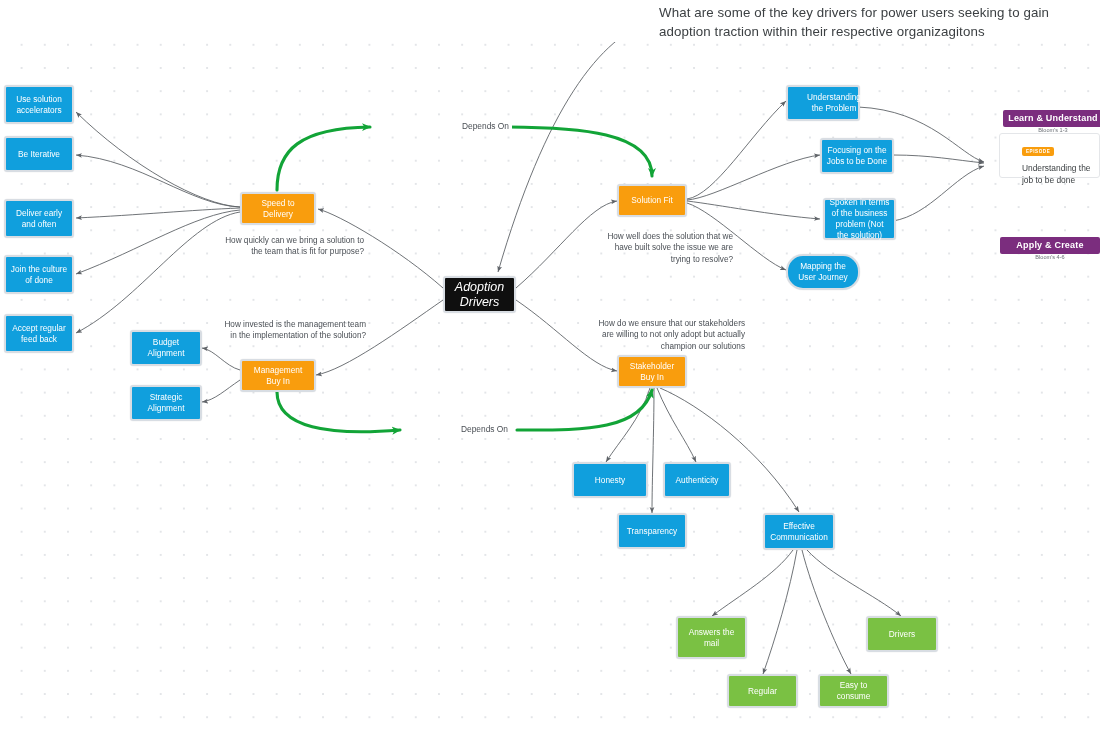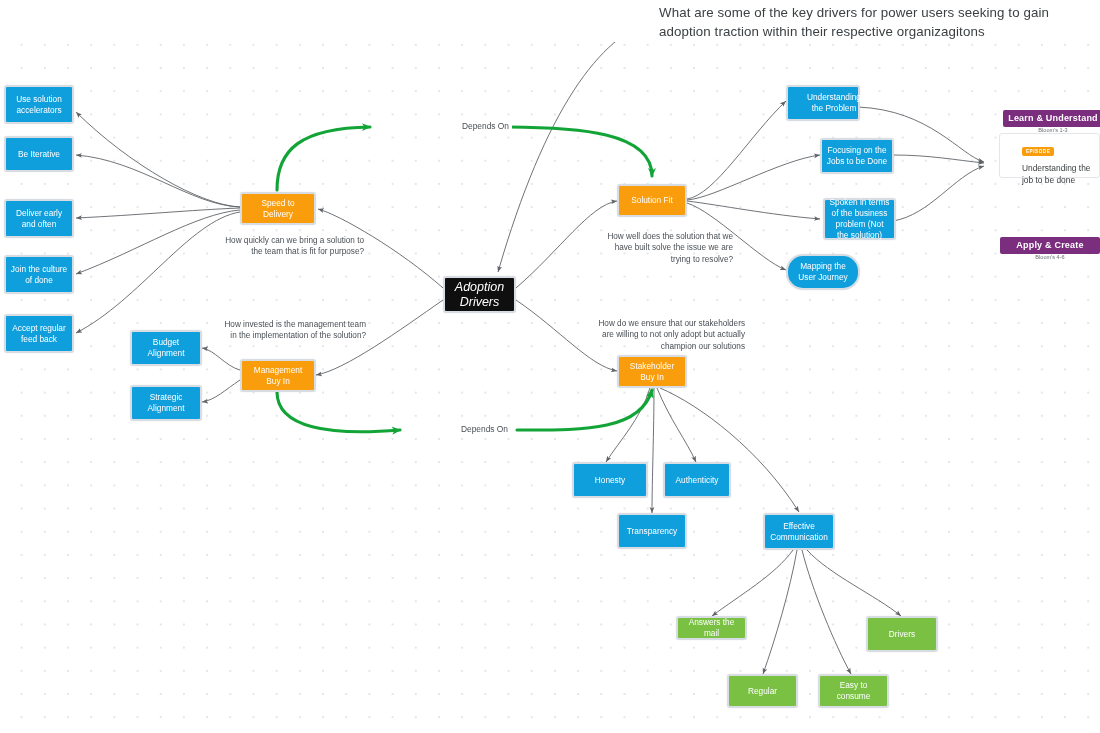--- a/index.html
+++ b/index.html
@@ -258,21 +258,21 @@
   <div class="node n-blue" style="left:663px; top:462px; width:68px; height:36px;">
     <span>Authenticity</span>
   </div>
   <div class="node n-blue" style="left:617px; top:513px; width:70px; height:36px;">
     <span>Transparency</span>
   </div>
   <div class="node n-blue" style="left:763px; top:513px; width:72px; height:37px;">
     <span>Effective Communication</span>
   </div>
 
-  <div class="node n-green" style="left:676px; top:616px; width:71px; height:24px;">
+  <div class="node n-green" style="left:676px; top:616px; width:71px; height:43px;">
     <span>Answers the mail</span>
   </div>
   <div class="node n-green" style="left:727px; top:674px; width:71px; height:34px;">
     <span>Regular</span>
   </div>
   <div class="node n-green" style="left:818px; top:674px; width:71px; height:34px;">
     <span>Easy to consume</span>
   </div>
   <div class="node n-green" style="left:866px; top:616px; width:72px; height:36px;">
     <span>Drivers</span>

